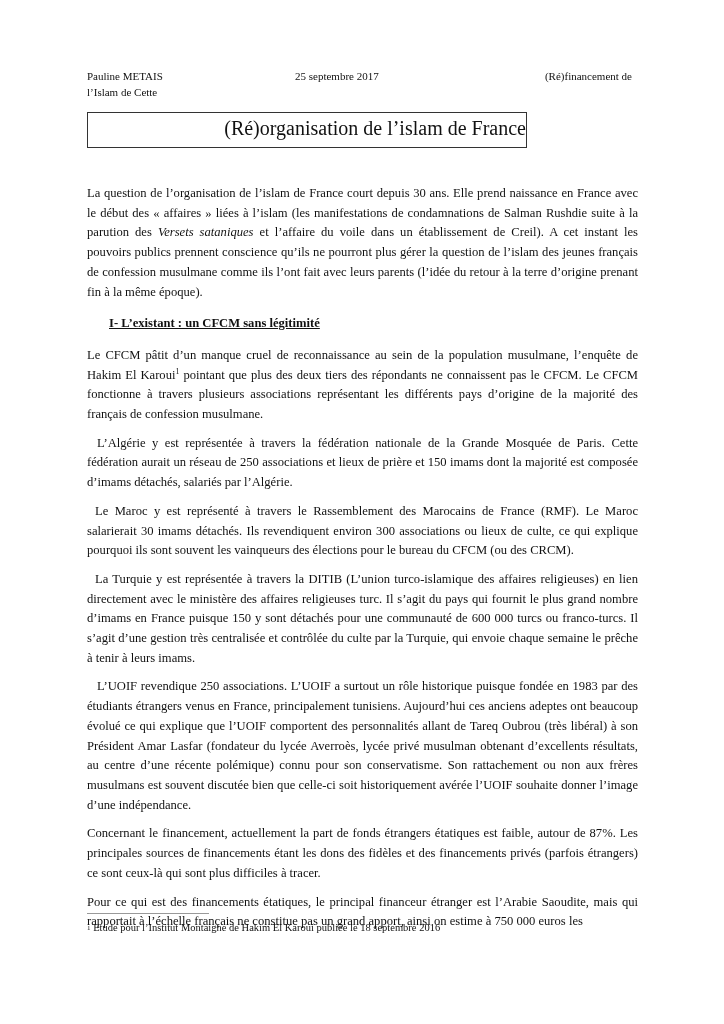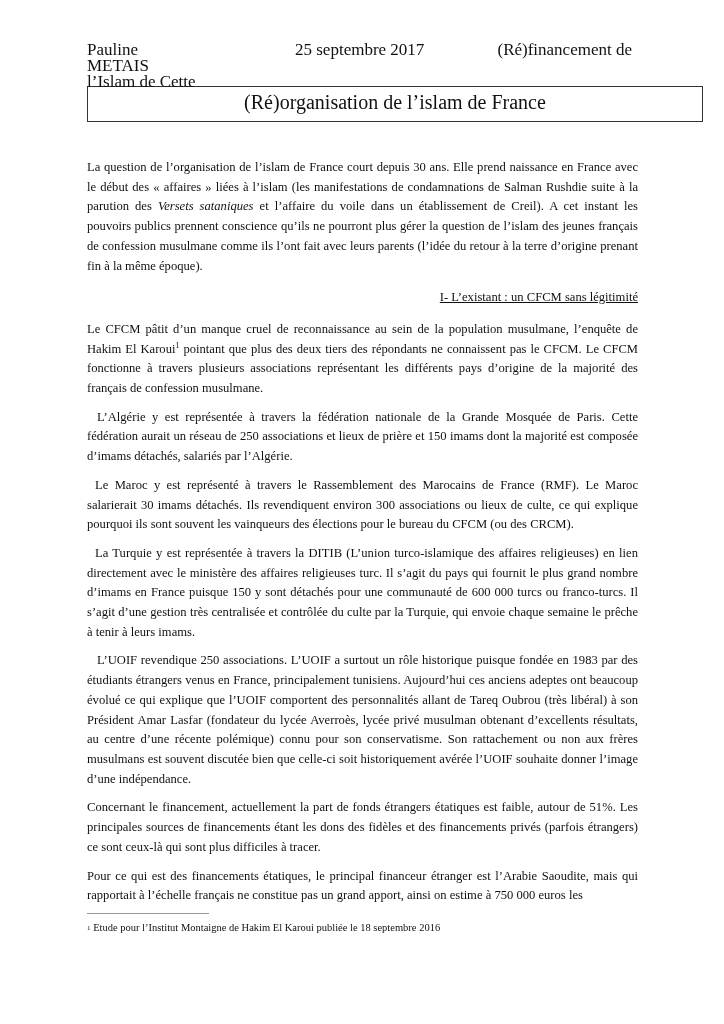--- a/index.html
+++ b/index.html
@@ -2,34 +2,34 @@
 <html><head>
 <meta charset="utf-8">
 <style>
   html, body { margin: 0; padding: 0; background: #ffffff; }
   body {
     width: 724px; height: 1024px; position: relative; overflow: hidden;
     font-family: "Liberation Serif", "DejaVu Serif", serif;
     color: #111111;
   }
   .page { position: absolute; left: 87px; top: 42px; width: 551px; }
-  .header { position: relative; height: 32px; font-size: 17px; line-height: 16px; }
+  .header { position: relative; height: 32px; font-size: 11px; line-height: 16px; margin-top: 26px; }
   .header .left { position: absolute; left: 0; top: 0; width: 110px; }
   .header .center { position: absolute; left: 208px; top: 0; }
   .header .right { position: absolute; right: 6px; top: 0; }
   .title-box {
     margin-top: 12px; border: 1px solid #333; height: 36px;
-    width: 616px; box-sizing: border-box;
-    text-align: center; font-size: 20px; line-height: 30px;
+    width: 440px; box-sizing: border-box;
+    text-align: right; font-size: 20px; line-height: 30px;
   }
   .body { margin-top: 36px; font-size: 12.6px; line-height: 19.7px; text-align: justify; }
   .body p { margin: 0 0 9px 0; }
   .indent { text-indent: 10px; }
   .indent-s { text-indent: 8px; }
-  .heading { margin: 12px 0 12px 22px !important; text-decoration: underline; text-align: right; }
+  .heading { margin: 12px 0 12px 22px !important; text-decoration: underline; text-align: left; font-weight: bold; }
   sup { font-size: 8px; vertical-align: top; line-height: 12px; }
   .footnote-rule { position: absolute; left: 87px; top: 913px; width: 122px; height: 1px; background: #999; }
   .footnote { position: absolute; left: 87px; top: 922px; font-size: 10.5px; }
   .footnote sup { font-size: 7px; }
 </style>
 </head>
 <body>
 
 <div class="page">
   <div class="header">
@@ -44,19 +44,19 @@
   <div class="title-box">(Ré)organisation de l’islam de France</div>
 
   <div class="body">
     <p><span>La question de l’organisation de l’islam de France court depuis 30 ans. Elle prend naissance en France avec le début des « affaires » liées à l’islam (les manifestations de condamnations de Salman Rushdie suite à la parution des</span> <i>Versets sataniques</i> <span> et l’affaire du voile dans un établissement de Creil). A cet instant les pouvoirs publics prennent conscience qu’ils ne pourront plus gérer la question de l’islam des jeunes français de confession musulmane comme ils l’ont fait avec leurs parents (l’idée du retour à la terre d’origine prenant fin à la même époque).</span></p>
     <p class="heading">I- L’existant : un CFCM sans légitimité</p>
     <p><span>Le CFCM pâtit d’un manque cruel de reconnaissance au sein de la population musulmane, l’enquête de  Hakim El Karoui</span><sup>1</sup><span> pointant que plus des deux tiers des répondants ne connaissent pas le CFCM. Le CFCM fonctionne à travers plusieurs associations représentant les différents pays d’origine de la majorité des français de confession musulmane.</span></p>
     <p class="indent">L’Algérie y est représentée à travers la fédération nationale de la Grande Mosquée de Paris. Cette fédération aurait un réseau de 250 associations et lieux de prière et 150 imams dont la majorité est composée d’imams détachés, salariés par l’Algérie.</p>
     <p class="indent-s">Le Maroc y est représenté à travers le Rassemblement des Marocains de France (RMF). Le Maroc salarierait 30 imams détachés. Ils revendiquent environ 300 associations ou lieux de culte, ce qui explique pourquoi ils sont souvent les vainqueurs des élections pour le bureau du CFCM (ou des CRCM).</p>
     <p class="indent-s">La Turquie y est représentée à travers la DITIB (L’union turco-islamique des affaires religieuses) en lien directement avec le ministère des affaires religieuses turc. Il s’agit du pays qui fournit le plus grand nombre d’imams en France puisque 150 y sont détachés pour une communauté de 600 000 turcs ou franco-turcs. Il s’agit d’une gestion très centralisée et contrôlée du culte par la Turquie, qui envoie chaque semaine le prêche à tenir à leurs imams.</p>
     <p class="indent">L’UOIF revendique 250 associations. L’UOIF a surtout un rôle historique puisque fondée en 1983 par des étudiants étrangers venus en France, principalement tunisiens. Aujourd’hui ces anciens adeptes ont beaucoup évolué ce qui explique que l’UOIF comportent des personnalités allant de Tareq Oubrou (très libéral) à son Président Amar Lasfar (fondateur du lycée Averroès, lycée privé musulman obtenant d’excellents résultats, au centre d’une récente polémique) connu pour son conservatisme. Son rattachement ou non aux frères musulmans est souvent discutée bien que celle-ci soit historiquement avérée l’UOIF souhaite donner l’image d’une indépendance.</p>
-    <p>Concernant le financement, actuellement la part de fonds étrangers étatiques est faible, autour de 51%. Les principales sources de financements étant les dons des fidèles et des financements privés (parfois étrangers) ce sont ceux-là qui sont plus difficiles à tracer.</p>
+    <p>Concernant le financement, actuellement la part de fonds étrangers étatiques est faible, autour de 87%. Les principales sources de financements étant les dons des fidèles et des financements privés (parfois étrangers) ce sont ceux-là qui sont plus difficiles à tracer.</p>
     <p>Pour ce qui est des financements étatiques, le principal financeur étranger est l’Arabie Saoudite, mais qui rapportait à l’échelle français ne constitue pas un grand apport, ainsi on estime à 750 000 euros les</p>
   </div>
 </div>
 
 <div class="footnote-rule"></div>
 <div class="footnote"><sup>1</sup><span> Etude pour l’Institut Montaigne de Hakim El Karoui publiée le 18 septembre 2016</span></div>
 
 </body></html>

